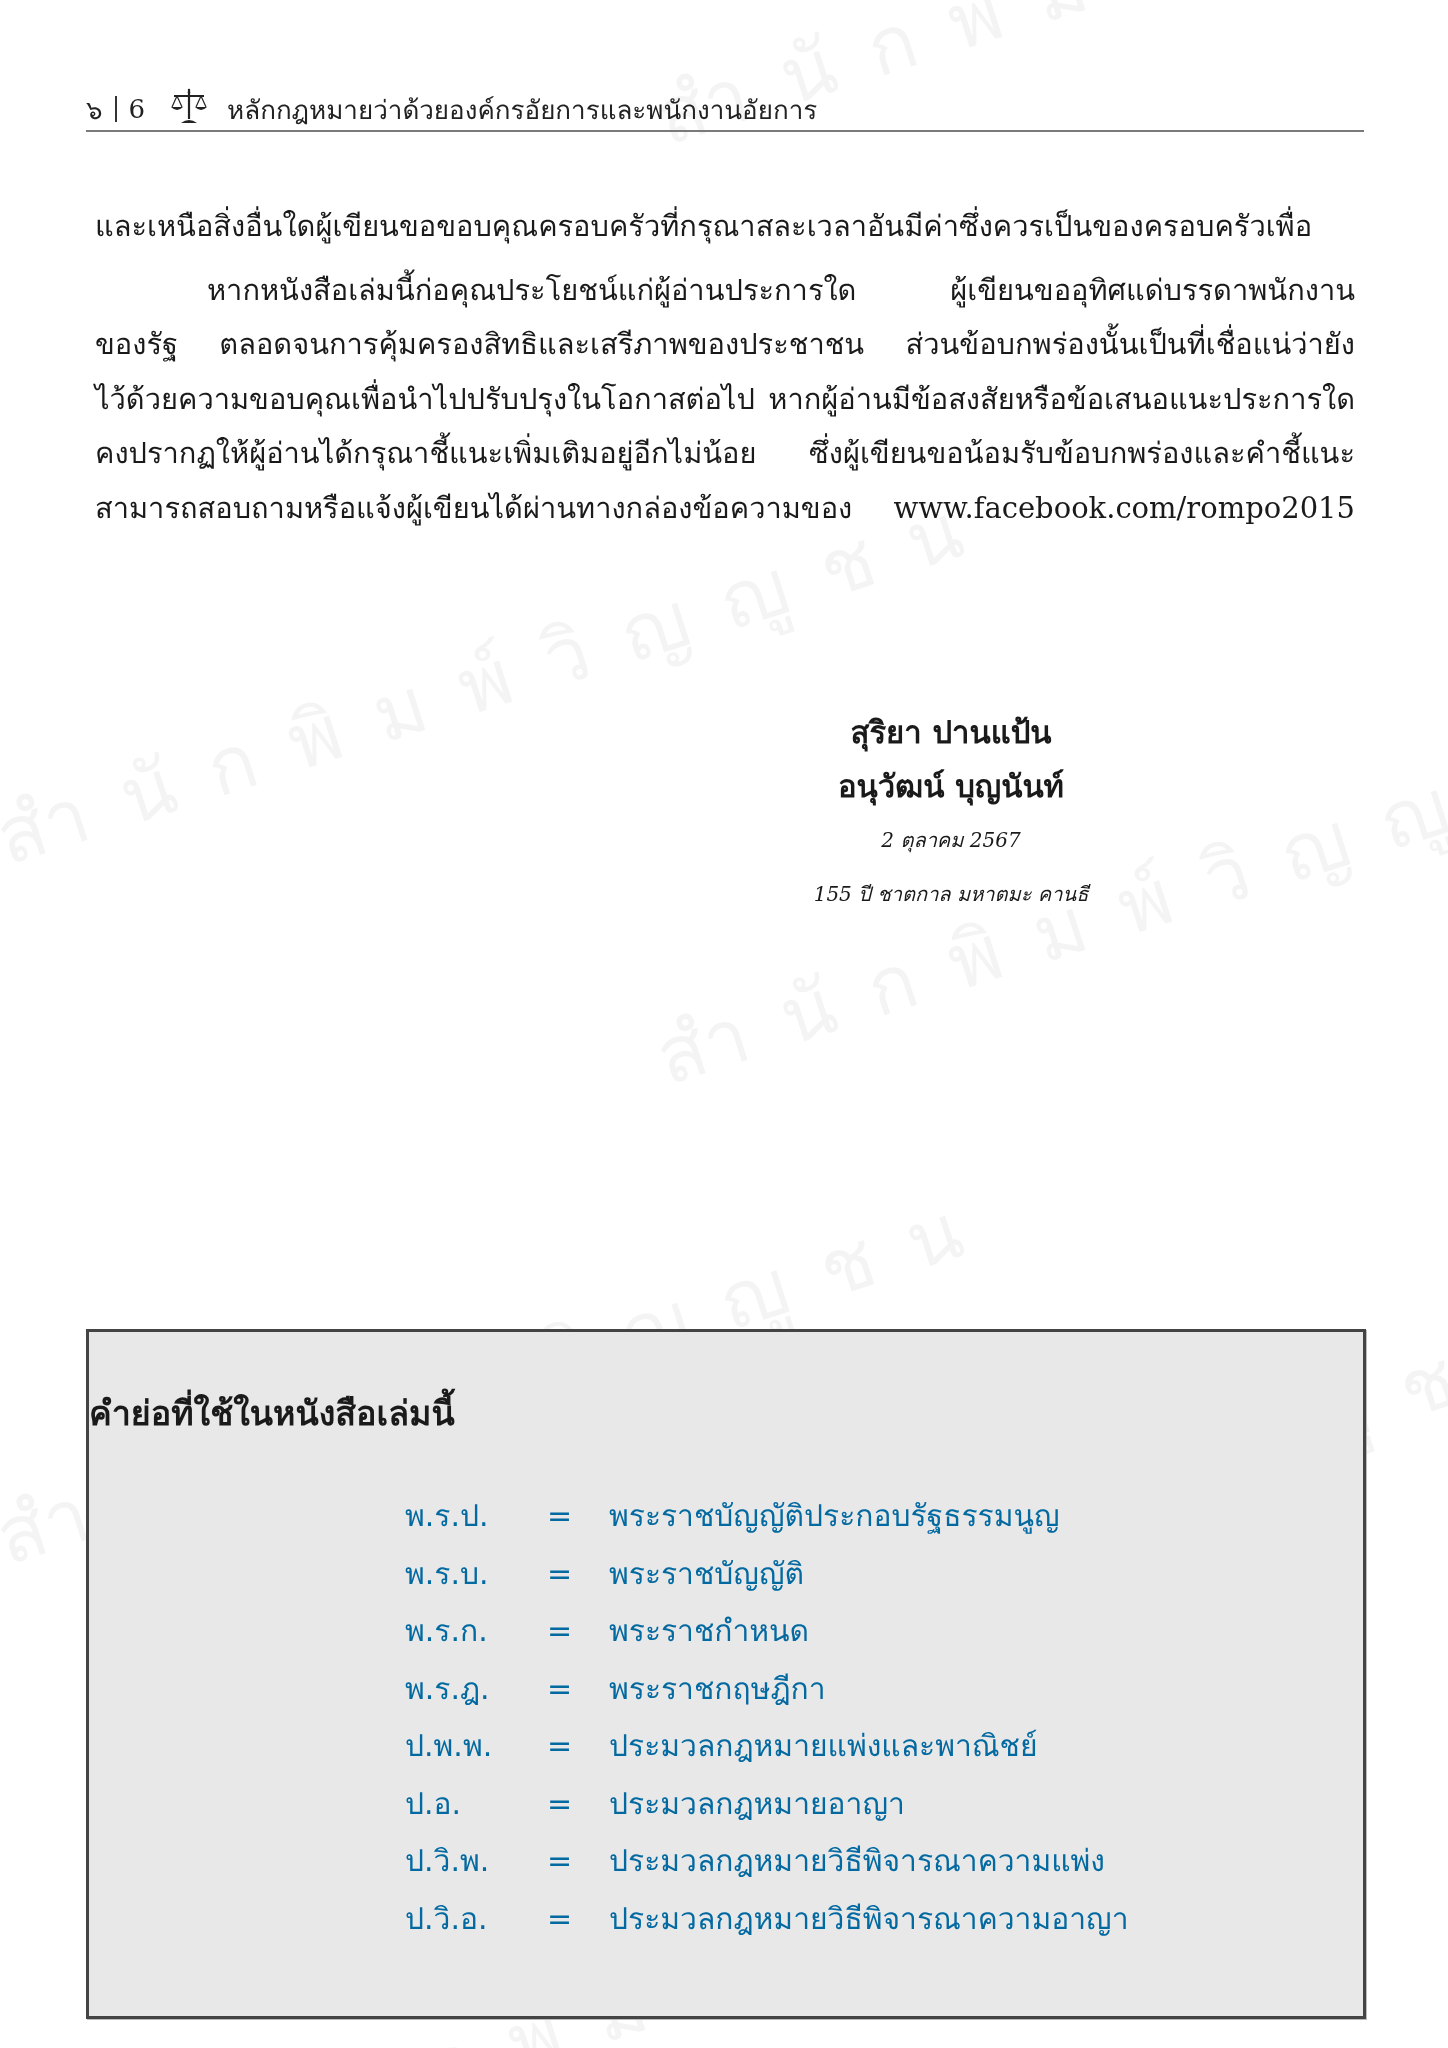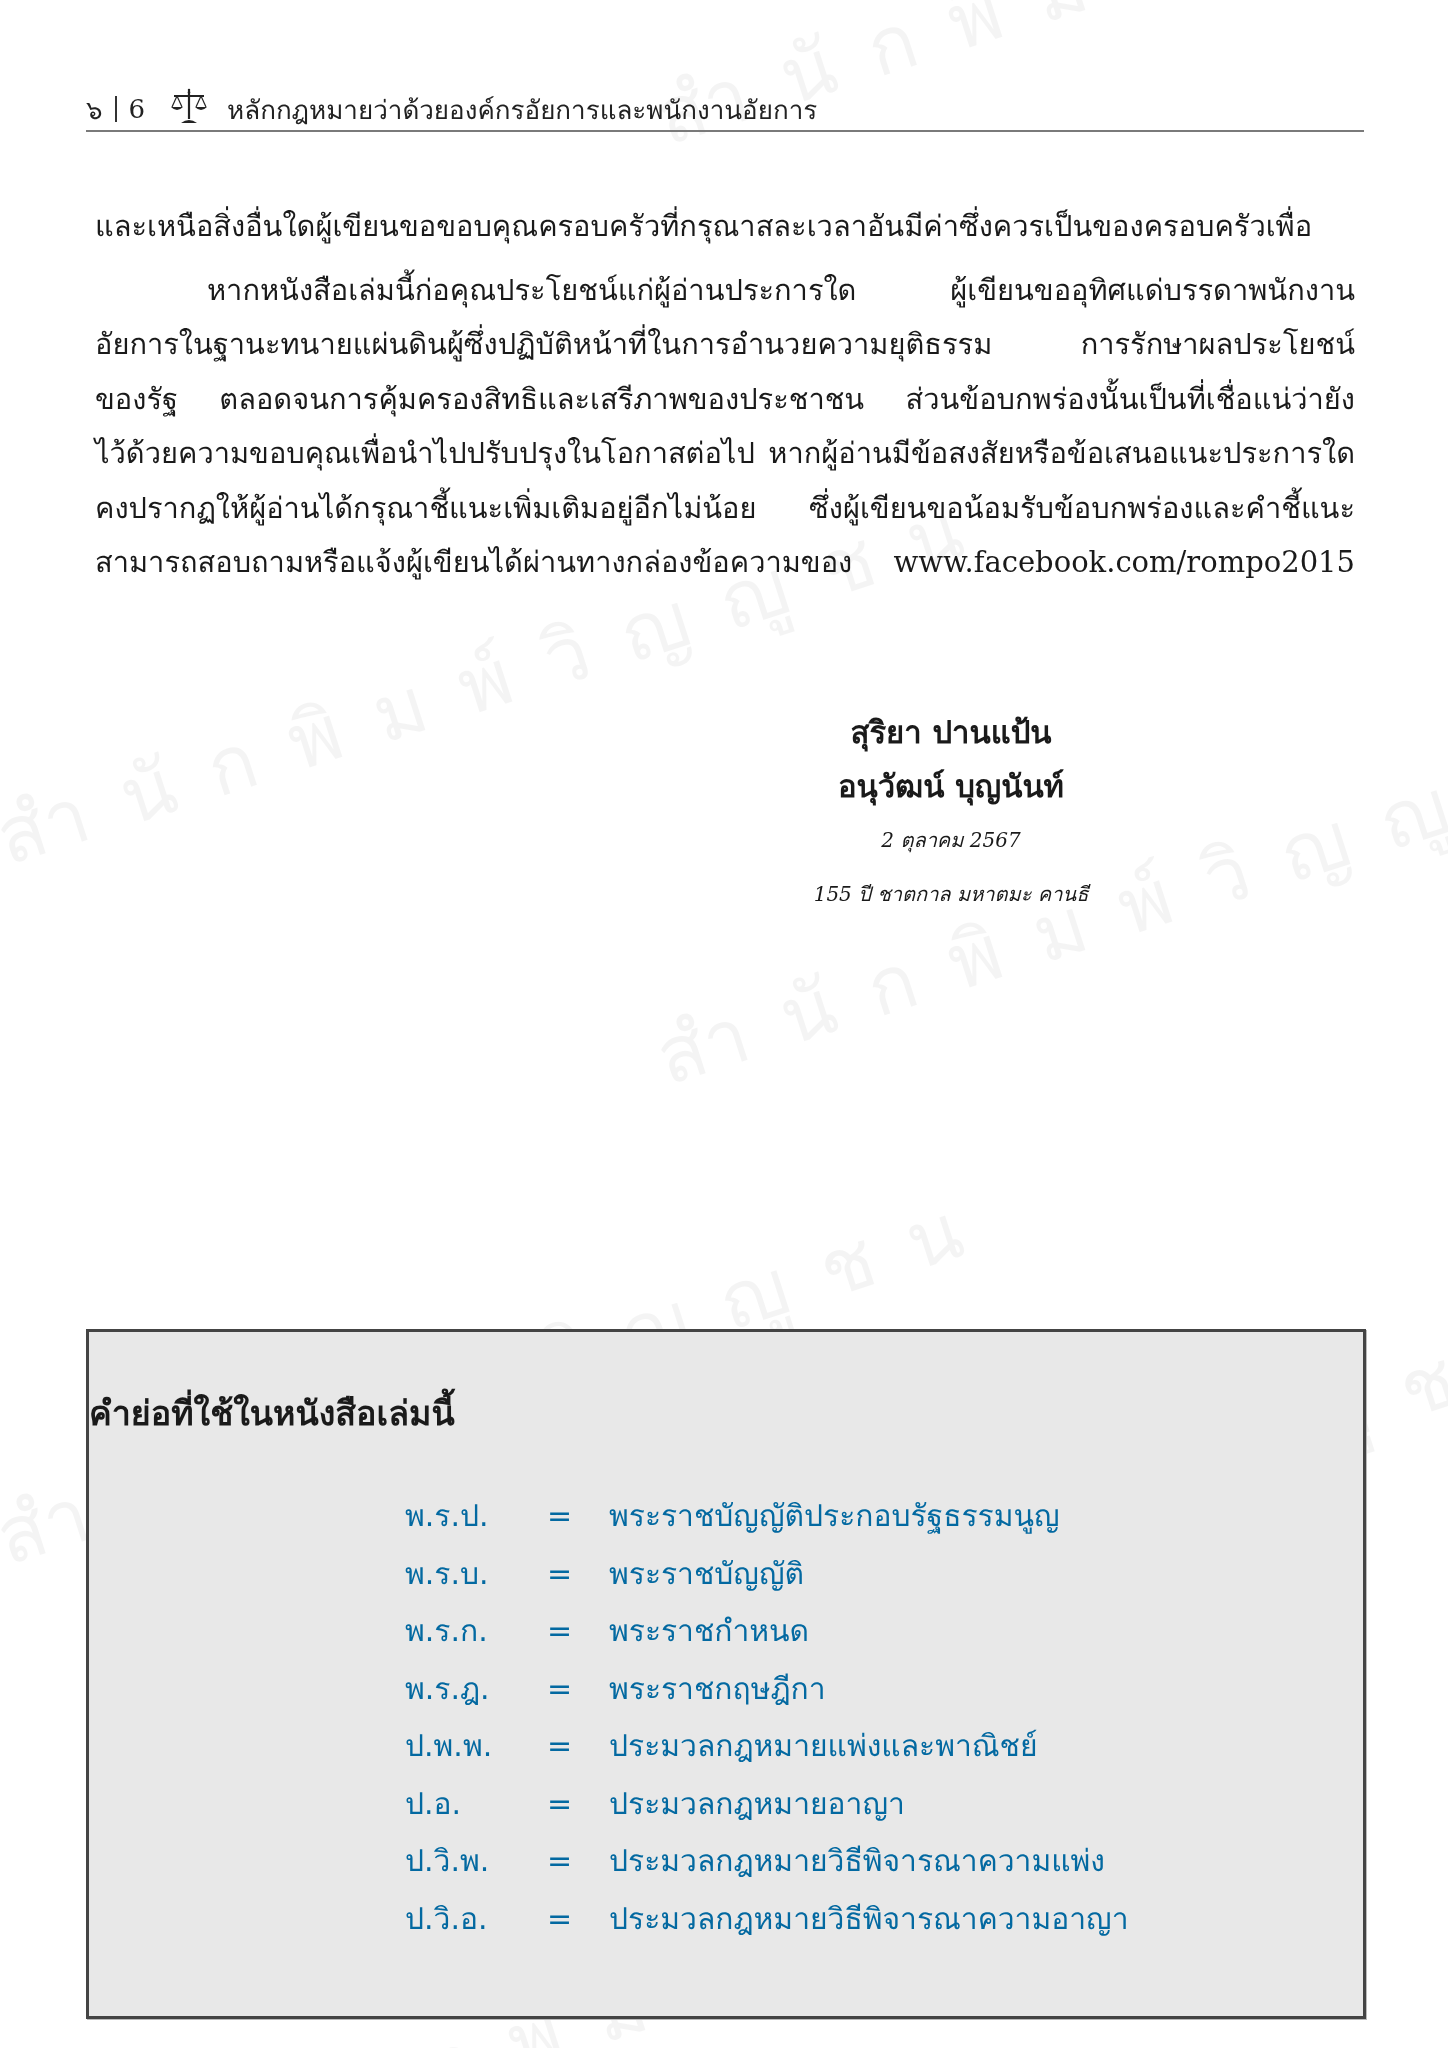--- a/index.html
+++ b/index.html
@@ -185,21 +185,20 @@
   <span>หลักกฎหมายว่าด้วยองค์กรอัยการและพนักงานอัยการ</span>
 </header>
 <div class="header-rule"></div>
 
 <section class="body-text">
   <p>
     <span class="line">และเหนือสิ่งอื่นใดผู้เขียนขอขอบคุณครอบครัวที่กรุณาสละเวลาอันมีค่าซึ่งควรเป็นของครอบครัวเพื่อ</span>
   </p>
   <p>
     <span class="line" style="padding-left:112px;">หากหนังสือเล่มนี้ก่อคุณประโยชน์แก่ผู้อ่านประการใด  ผู้เขียนขออุทิศแด่บรรดาพนักงาน</span>
-    <span class="line">อัยการในฐานะทนายแผ่นดินผู้ซึ่งปฏิบัติหน้าที่ในการอำนวยความยุติธรรม  การรักษาผลประโยชน์</span>
     <span class="line">ของรัฐ  ตลอดจนการคุ้มครองสิทธิและเสรีภาพของประชาชน  ส่วนข้อบกพร่องนั้นเป็นที่เชื่อแน่ว่ายัง</span>
     <span class="line">ไว้ด้วยความขอบคุณเพื่อนำไปปรับปรุงในโอกาสต่อไป หากผู้อ่านมีข้อสงสัยหรือข้อเสนอแนะประการใด</span>
     <span class="line">คงปรากฏให้ผู้อ่านได้กรุณาชี้แนะเพิ่มเติมอยู่อีกไม่น้อย ซึ่งผู้เขียนขอน้อมรับข้อบกพร่องและคำชี้แนะ</span>
     <span class="line">สามารถสอบถามหรือแจ้งผู้เขียนได้ผ่านทางกล่องข้อความของ  www.facebook.com/rompo2015</span>
   </p>
 </section>
 
 <section class="signature">
   <div class="name">สุริยา  ปานแป้น</div>
   <div class="name">อนุวัฒน์  บุญนันท์</div>

